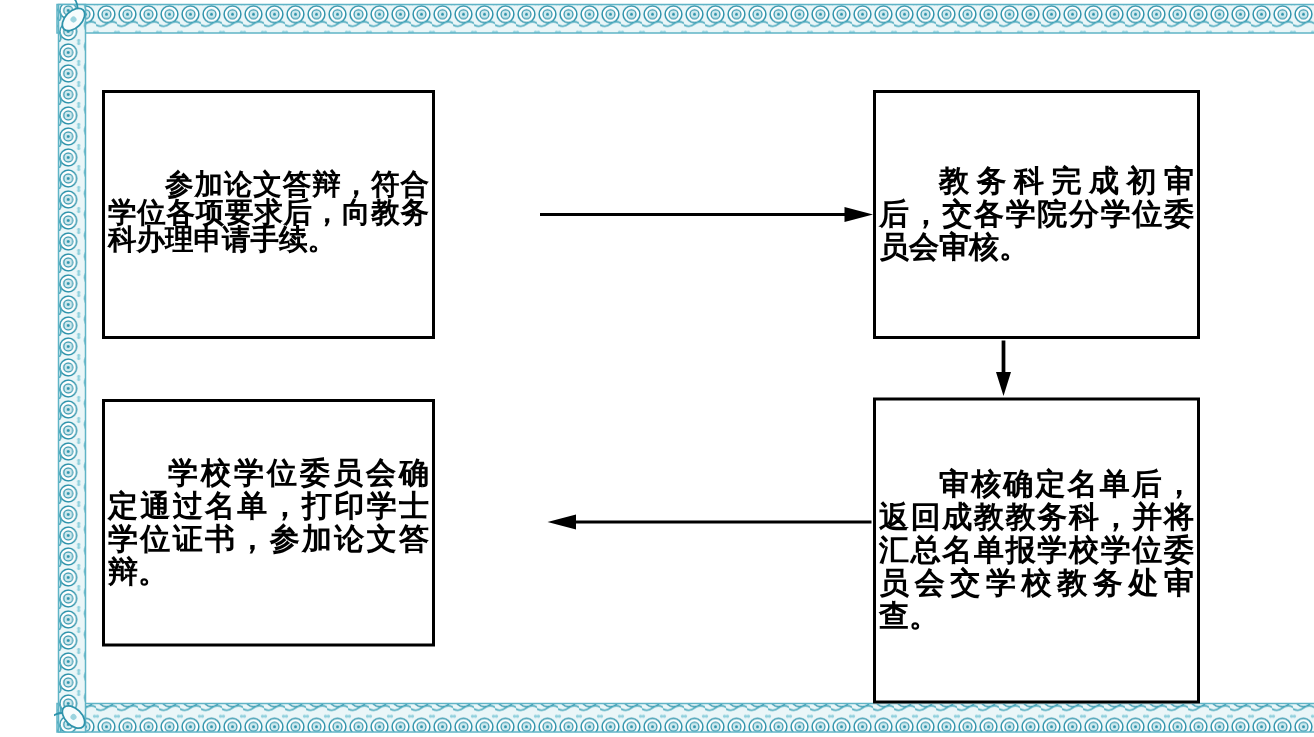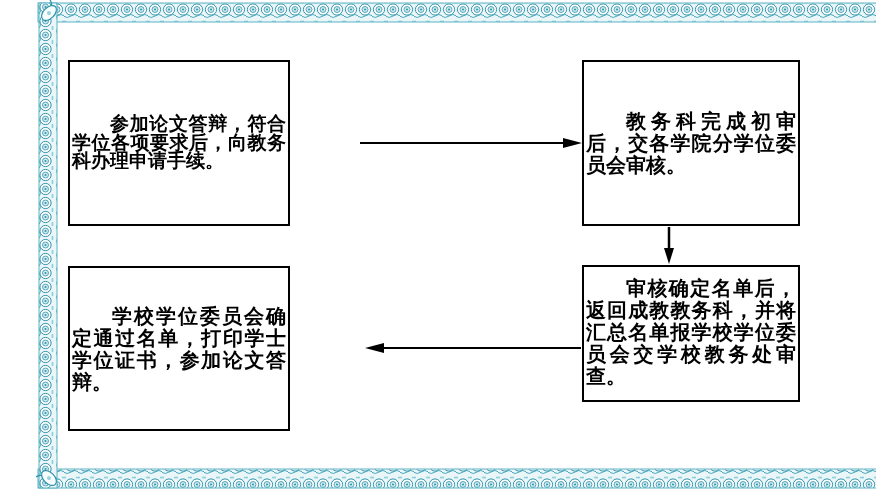--- a/index.html
+++ b/index.html
@@ -42,21 +42,21 @@
     text-indent: 2em;
     text-align: justify;
     letter-spacing: 0px;
   }
   .flow-box.tight .box-text {
     font-size: 19px;
     line-height: 18.5px;
   }
   .box1 { left: 32px;  top: 60px;  width: 222px; height: 166px; }
   .box2 { left: 546px; top: 60px;  width: 218px; height: 166px; }
-  .box3 { left: 546px; top: 265px; width: 218px; height: 137px; font-family: Liberation Mono, monospace; }
+  .box3 { left: 546px; top: 265px; width: 218px; height: 204px; }
   .box4 { left: 32px;  top: 266px; width: 222px; height: 165px; }
 </style>
 </head>
 <body>
 
 <div class="canvas">
 
   <svg class="frame-svg" viewBox="0 0 876 491" xmlns="http://www.w3.org/2000/svg">
     <defs>
       <pattern id="scrollH" width="14" height="19" patternUnits="userSpaceOnUse">

